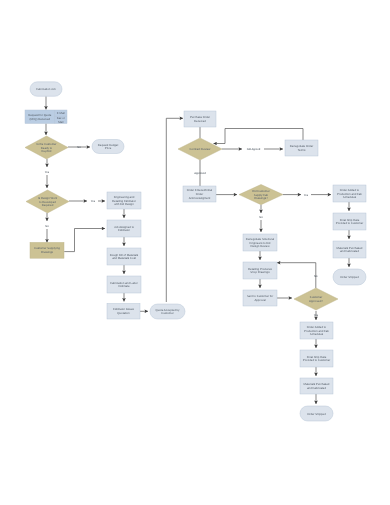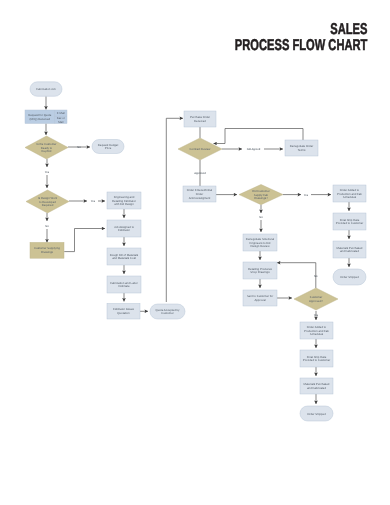--- a/index.html
+++ b/index.html
@@ -8,24 +8,20 @@
   #title{position:absolute;right:22.5px;top:22px;text-align:right;font-family:"Liberation Sans",sans-serif;font-weight:bold;color:#231f20;}
   #title .l1,#title .l2{font-size:15.6px;line-height:15.5px;transform:scaleX(0.715);-webkit-text-stroke:0.55px #231f20;transform-origin:100% 50%;white-space:nowrap;}
   #chart{position:absolute;left:0;top:0;width:390px;height:505px;}
   .nlabel{font-family:"Liberation Sans",sans-serif;font-size:2.85px;fill:#555e68;text-anchor:middle;}
   .elabel{font-family:"Liberation Sans",sans-serif;font-size:2.7px;fill:#2f3a45;text-anchor:middle;}
 </style>
 </head>
 <body>
 
 <div id="stage">
-  <div id="title">
-    <div class="l1">SALES</div>
-    <div class="l2">PROCESS FLOW CHART</div>
-  </div>
   <svg id="chart" viewBox="0 0 390 505" width="390" height="505">
     <defs>
       <marker id="ar" markerWidth="3.9" markerHeight="3.9" refX="3.6" refY="1.95" orient="auto" markerUnits="userSpaceOnUse">
         <path d="M0.15,0.1 L3.6,1.95 L0.15,3.8 L0.85,1.95 z" fill="#3a3a3a"></path>
       </marker>
     </defs>
     <g id="edges-layer">
         <polyline points="46,96.3 46,109.5" fill="none" stroke="#555555" stroke-width="0.7" marker-end="url(#ar)"></polyline>
         <polyline points="46,123.5 46,135" fill="none" stroke="#555555" stroke-width="0.7" marker-end="url(#ar)"></polyline>
         <polyline points="68,147 90,147" fill="none" stroke="#555555" stroke-width="0.7" marker-end="url(#ar)"></polyline>

